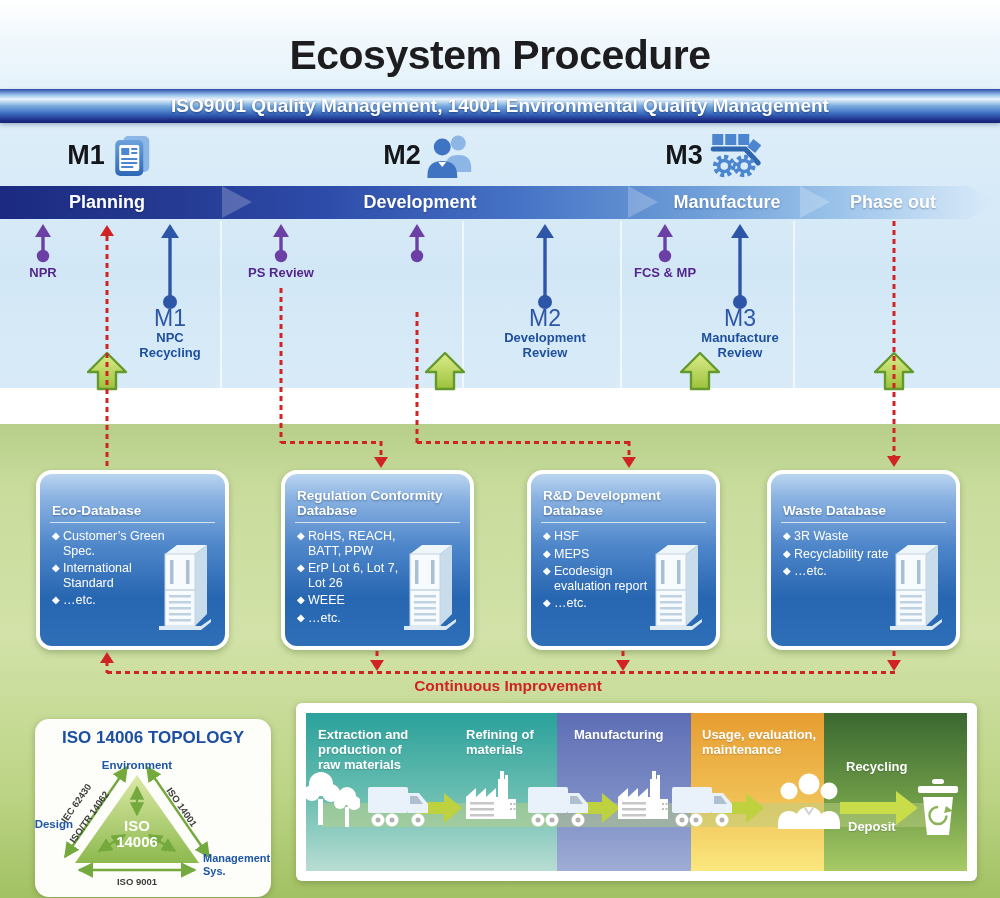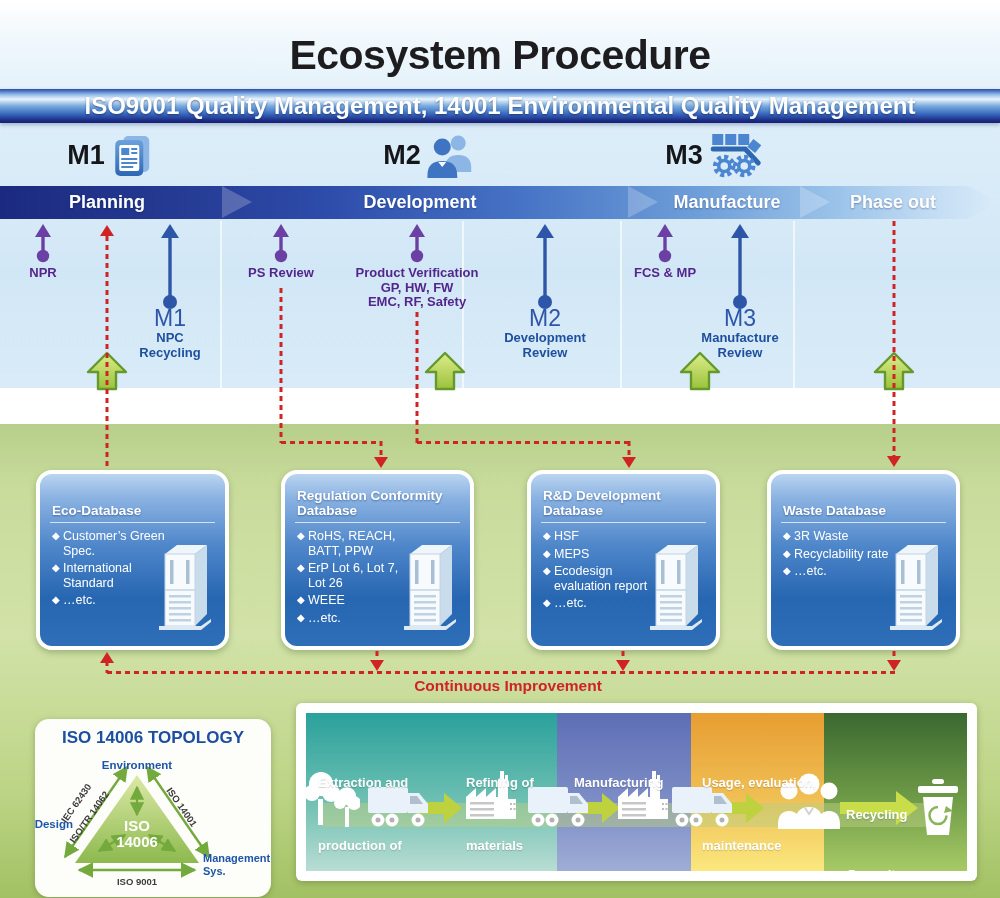--- a/index.html
+++ b/index.html
@@ -9,21 +9,21 @@
   .bg-top{position:absolute;left:0;top:0;width:1000px;height:388px;
     background:linear-gradient(180deg,#ffffff 0%,#f3f9fd 8%,#ddeef9 30%,#d2e7f6 70%,#d9ebf8 100%);}
   .bg-bottom{position:absolute;left:0;top:424px;width:1000px;height:474px;
     background:linear-gradient(180deg,#b7cf8a 0%,#c9dc9c 14%,#d2e2a8 45%,#bcd485 78%,#a2c163 100%);}
   
   .main-title{position:absolute;top:32px;left:0;width:1000px;text-align:center;
     font-size:41px;font-weight:800;color:#1d1d1f;letter-spacing:-0.5px;}
   .banner9001{position:absolute;top:89px;left:0;width:1000px;height:34px;
     background:linear-gradient(180deg,#2c4aa6 0%,#8fbbe8 16%,#e9f4fc 30%,#79abde 50%,#3a6cc0 72%,#1d2d86 92%,#15216f 100%);
     display:flex;align-items:center;justify-content:center;box-shadow:0 2px 4px rgba(20,40,90,.3);z-index:2;}
-  .banner9001 span{color:#fff;font-weight:700;font-size:24px;text-shadow:0 1px 2px rgba(10,30,80,.55);}
+  .banner9001 span{color:#fff;font-weight:700;font-size:19px;text-shadow:0 1px 2px rgba(10,30,80,.55);}
   .banner14006{position:absolute;top:388px;left:0;width:1000px;height:36px;
     background:linear-gradient(180deg,#b5d47f 0%,#8cbb52 20%,#68a238 52%,#507f27 84%,#45701f 100%);
     display:flex;align-items:center;justify-content:center;box-shadow:0 2px 4px rgba(60,90,30,.35);z-index:3;}
   .banner14006 span{color:#fff;font-weight:700;font-size:20px;text-shadow:0 1px 2px rgba(30,60,10,.5);}
   
   .band{position:absolute;top:186px;left:0;width:1000px;height:33px;z-index:1;
     background:linear-gradient(90deg,#1b2a80 0%,#24388f 15%,#2d4ba9 32%,#4673c5 52%,#6f9fd9 70%,#9cc4ea 84%,#c6def4 94%,#d9ecf9 100%);
     clip-path:polygon(0 0,968px 0,1000px 50%,968px 100%,0 100%);}
   .chev{position:absolute;top:0;width:0;height:0;border-top:16.5px solid transparent;
     border-bottom:16.5px solid transparent;border-left:30px solid rgba(255,255,255,.22);}
@@ -81,21 +81,21 @@
   .lifecycle{position:absolute;left:296px;top:703px;width:681px;height:178px;background:#fff;
     border-radius:6px;box-shadow:0 2px 6px rgba(90,110,50,.45);z-index:4;}
   .strip{position:absolute;left:10px;top:10px;width:661px;height:158px;overflow:hidden;}
   .zone{position:absolute;top:0;height:158px;}
   .z-teal{left:0;width:251px;background:linear-gradient(180deg,#2aa19b 0%,#6dbfb2 55%,#b9ddd3 100%);}
   .z-blue{left:251px;width:134px;background:linear-gradient(180deg,#5e6eb5 0%,#8292c8 65%,#9fadd6 100%);}
   .z-orange{left:385px;width:133px;background:linear-gradient(180deg,#e79d31 0%,#f0c055 55%,#fae87f 100%);}
   .z-green{left:518px;width:143px;background:linear-gradient(180deg,#3a6831 0%,#6f9c47 55%,#a7ca66 100%);}
   .zlabel{position:absolute;color:#fff;font-weight:700;font-size:13px;line-height:15px;z-index:4;
     text-shadow:0 1px 1px rgba(0,0,0,.18);}
-  .zlabel span{display:block;margin-top:48px;}
+  .zlabel span{display:block;}
   .flow-band{position:absolute;left:16px;top:90px;width:606px;height:24px;
     background:rgba(186,205,130,.5);z-index:1;}
   .licon{position:absolute;z-index:3;}
   .farrow{position:absolute;z-index:2;}
 </style>
 </head>
 <body>
 
 <div id="stage">
 
@@ -211,25 +211,20 @@
     </svg>
   <div class="ms-label purple" style="left:281px;top:266px">
     <span>PS Review</span>
     </div>
 
   <svg class="pin" style="left:417px;top:224px" width="18" height="40">
     <polygon points="9,0 1,13 17,13" fill="#6b3fa3"></polygon>
       <rect x="7.3" y="11" width="3.4" height="17" fill="#6b3fa3"></rect>
       <circle cx="9" cy="32" r="6.2" fill="#6b3fa3"></circle>
     </svg>
-  <div class="ms-label purple" style="left:417px;top:266px">
-    <span>Product Verification</span>
-    <span>GP, HW, FW</span>
-    <span>EMC, RF, Safety</span>
-    </div>
 
   <svg class="pin" style="left:665px;top:224px" width="18" height="40">
     <polygon points="9,0 1,13 17,13" fill="#6b3fa3"></polygon>
       <rect x="7.3" y="11" width="3.4" height="17" fill="#6b3fa3"></rect>
       <circle cx="9" cy="32" r="6.2" fill="#6b3fa3"></circle>
     </svg>
   <div class="ms-label purple" style="left:665px;top:266px">
     <span>FCS &amp; MP</span>
     </div>
 

